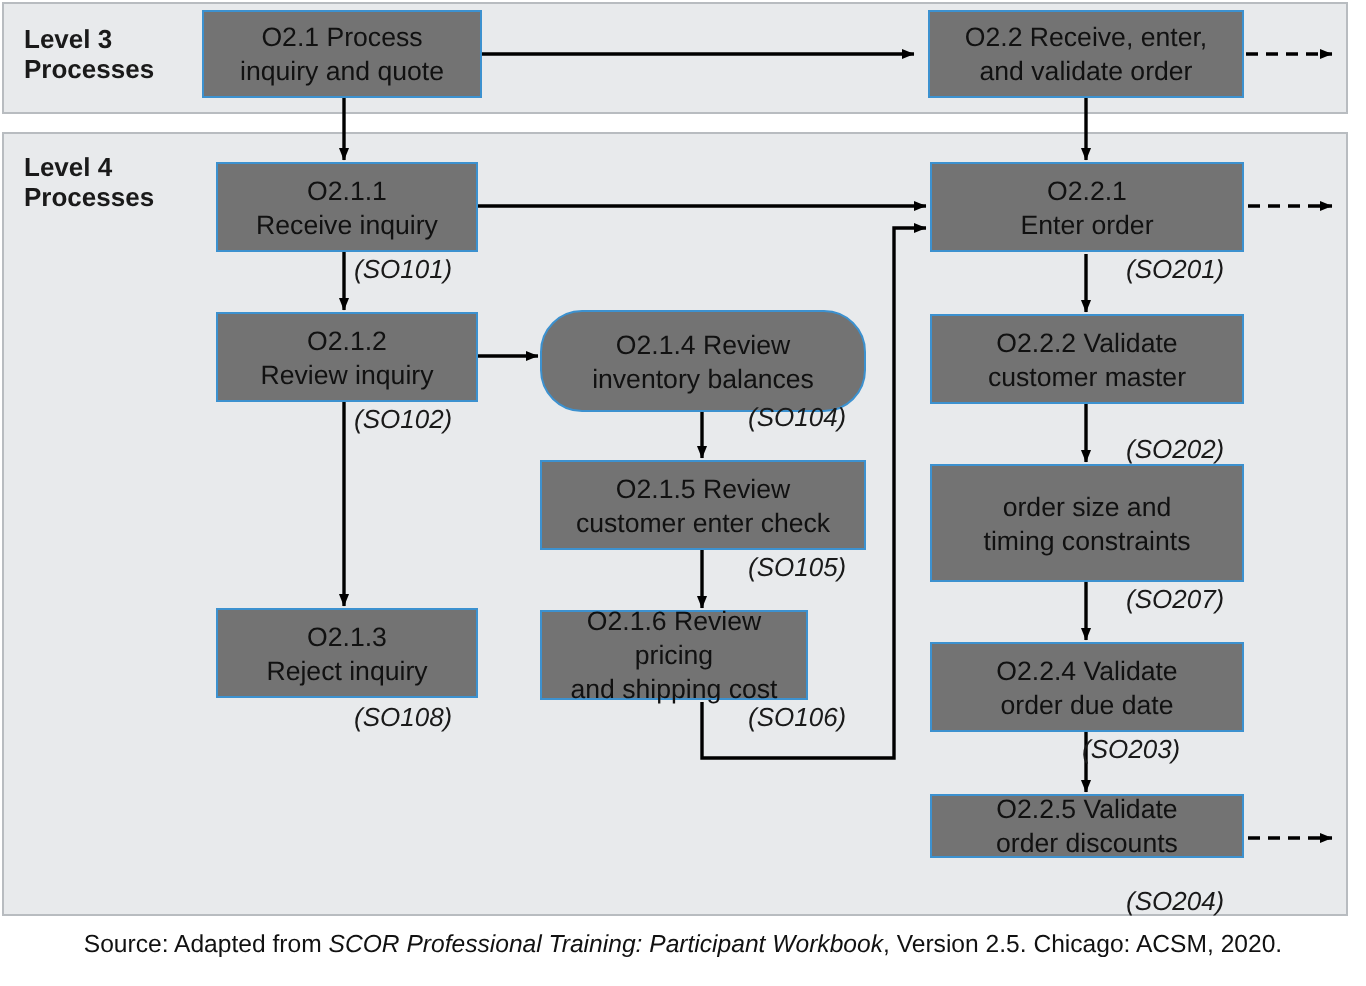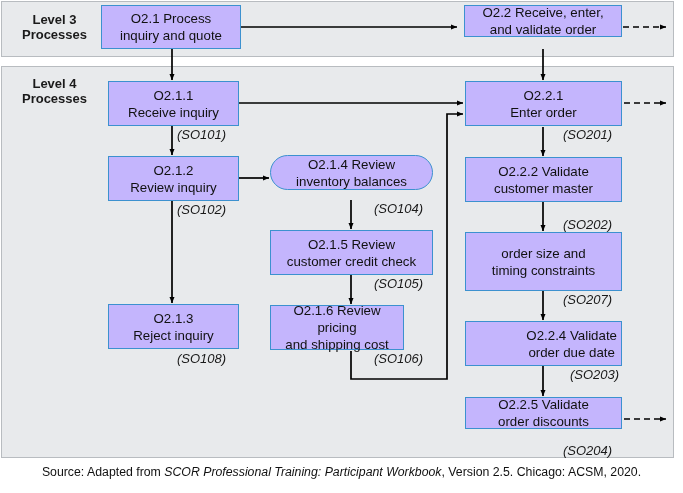--- a/index.html
+++ b/index.html
@@ -20,28 +20,27 @@
   #band-l3{left:1px;top:1px;width:673px;height:56px;}
   #band-l4{left:1px;top:66px;width:673px;height:392px;}
 
   .band-label{
     position:absolute;
     font-size:13px;
     font-weight:bold;
     color:#1a1a1a;
     line-height:15px;
     letter-spacing:0px;
-    text-align:center;
   }
   #label-l3{left:12px;top:12px;width:85px;}
   #label-l4{left:12px;top:76px;width:85px;}
 
   .node{
     position:absolute;
-    background:#c4b5fd;
+    background:#737373;
     border:1.6px solid #3c91cf;
     box-sizing:border-box;
     display:flex;
     align-items:center;
     justify-content:center;
     text-align:center;
     font-size:13.3px;
     color:#111111;
     line-height:17px;
     padding:0 4px;
@@ -126,21 +125,21 @@
     </g>
   </svg>
 
   <div class="node" style="left:101px;top:5px;width:140px;height:44px;">
     <div>
       <span>O2.1 Process</span>
       <span>inquiry and quote</span>
     </div>
   </div>
 
-  <div class="node" style="left:464px;top:5px;width:158px;height:32px;">
+  <div class="node" style="left:464px;top:5px;width:158px;height:44px;">
     <div>
       <span>O2.2 Receive, enter,</span>
       <span>and validate order</span>
     </div>
   </div>
 
   <div class="node" style="left:108px;top:81px;width:131px;height:45px;">
     <div>
       <span>O2.1.1</span>
       <span>Receive inquiry</span>
@@ -157,32 +156,32 @@
   <div class="code" style="left:177px;top:202px;">(SO102)</div>
 
   <div class="node" style="left:108px;top:304px;width:131px;height:45px;">
     <div>
       <span>O2.1.3</span>
       <span>Reject inquiry</span>
     </div>
   </div>
   <div class="code" style="left:177px;top:351px;">(SO108)</div>
 
-  <div class="node" style="left:270px;top:155px;width:163px;height:35px;border-radius:21px;">
+  <div class="node" style="left:270px;top:155px;width:163px;height:51px;border-radius:21px;">
     <div>
       <span>O2.1.4 Review</span>
       <span>inventory balances</span>
     </div>
   </div>
   <div class="code" style="left:374px;top:201px;">(SO104)</div>
 
   <div class="node" style="left:270px;top:230px;width:163px;height:45px;">
     <div>
       <span>O2.1.5 Review</span>
-      <span>customer credit check</span>
+      <span>customer enter check</span>
     </div>
   </div>
   <div class="code" style="left:374px;top:276px;">(SO105)</div>
 
   <div class="node" style="left:270px;top:305px;width:134px;height:45px;">
     <div>
       <span>O2.1.6 Review pricing</span>
       <span>and shipping cost</span>
     </div>
   </div>
@@ -205,27 +204,27 @@
   <div class="code" style="left:563px;top:217px;">(SO202)</div>
 
   <div class="node" style="left:465px;top:232px;width:157px;height:59px;">
     <div>
       <span>order size and</span>
       <span>timing constraints</span>
     </div>
   </div>
   <div class="code" style="left:563px;top:292px;">(SO207)</div>
 
-  <div class="node" style="left:465px;top:321px;width:157px;height:45px;justify-content:flex-end;">
+  <div class="node" style="left:465px;top:321px;width:157px;height:45px;">
     <div>
       <span>O2.2.4 Validate</span>
       <span>order due date</span>
     </div>
   </div>
-  <div class="code" style="left:570px;top:367px;">(SO203)</div>
+  <div class="code" style="left:541px;top:367px;">(SO203)</div>
 
   <div class="node" style="left:465px;top:397px;width:157px;height:32px;">
     <div>
       <span>O2.2.5 Validate</span>
       <span>order discounts</span>
     </div>
   </div>
   <div class="code" style="left:563px;top:443px;">(SO204)</div>
 
   <div class="source">

